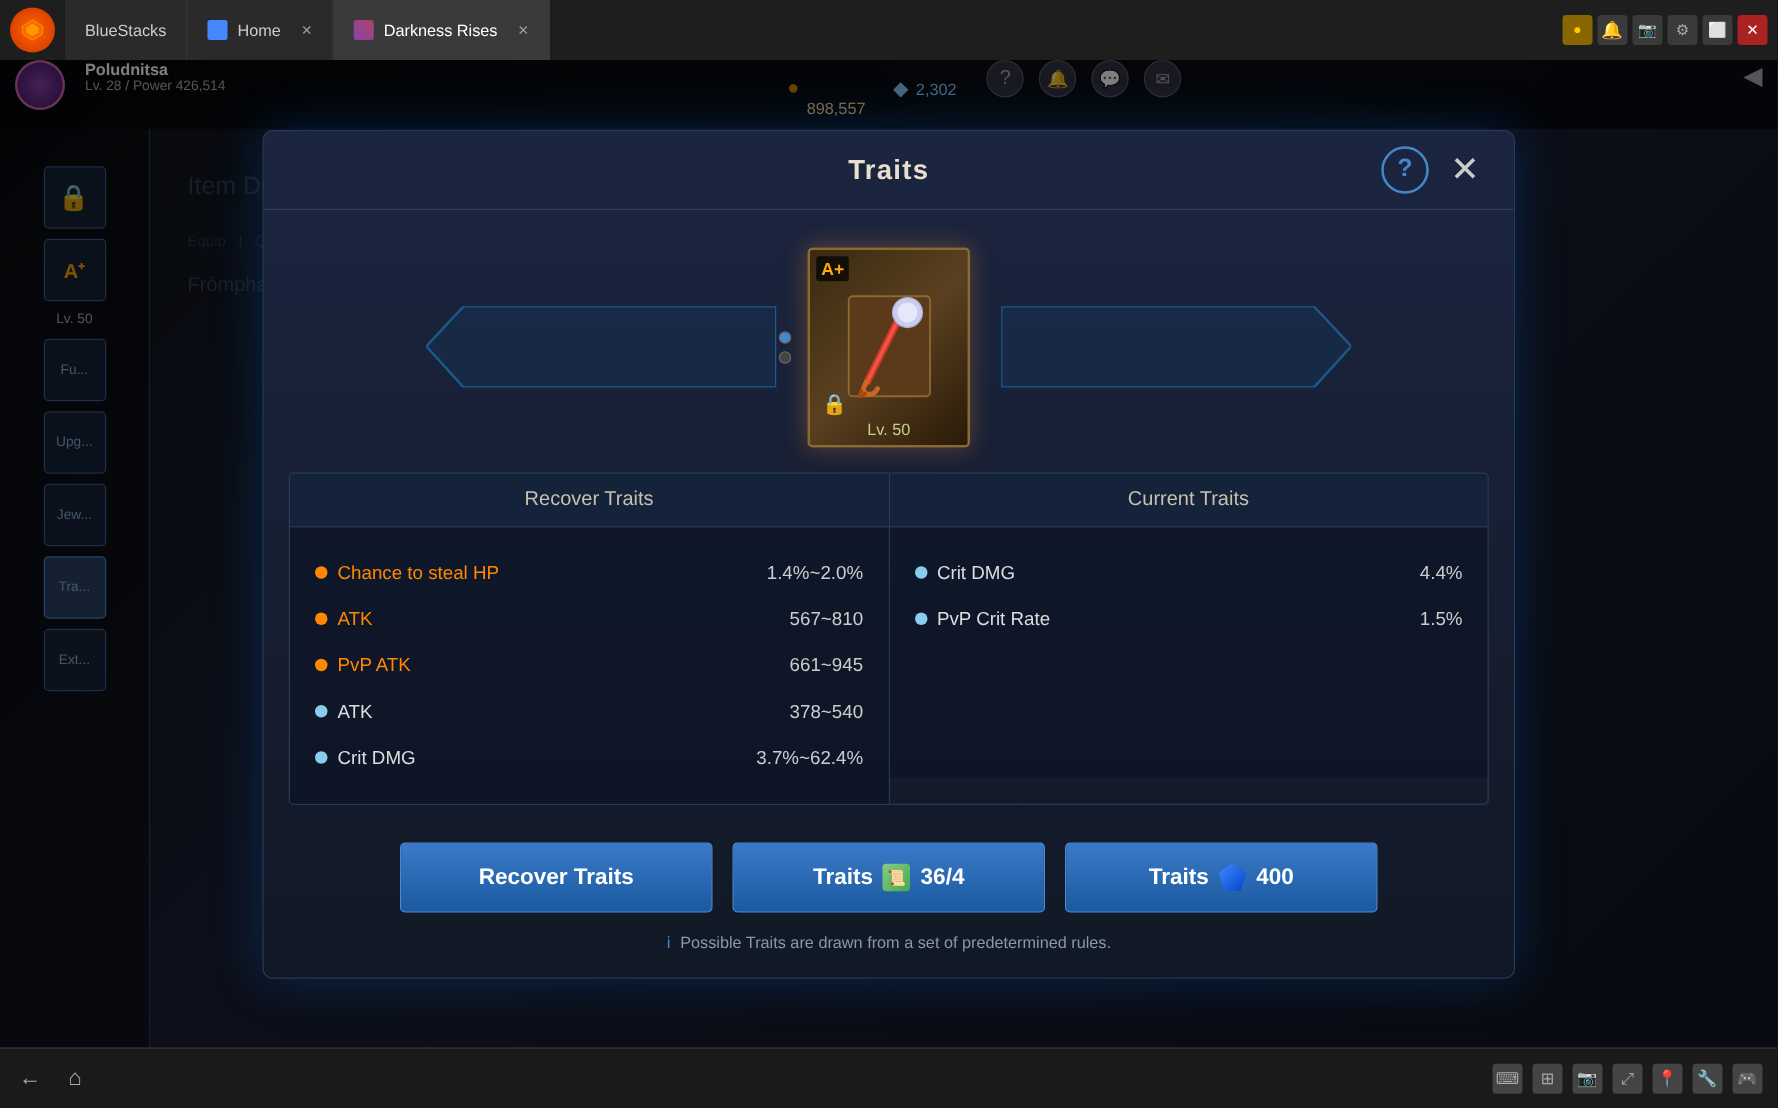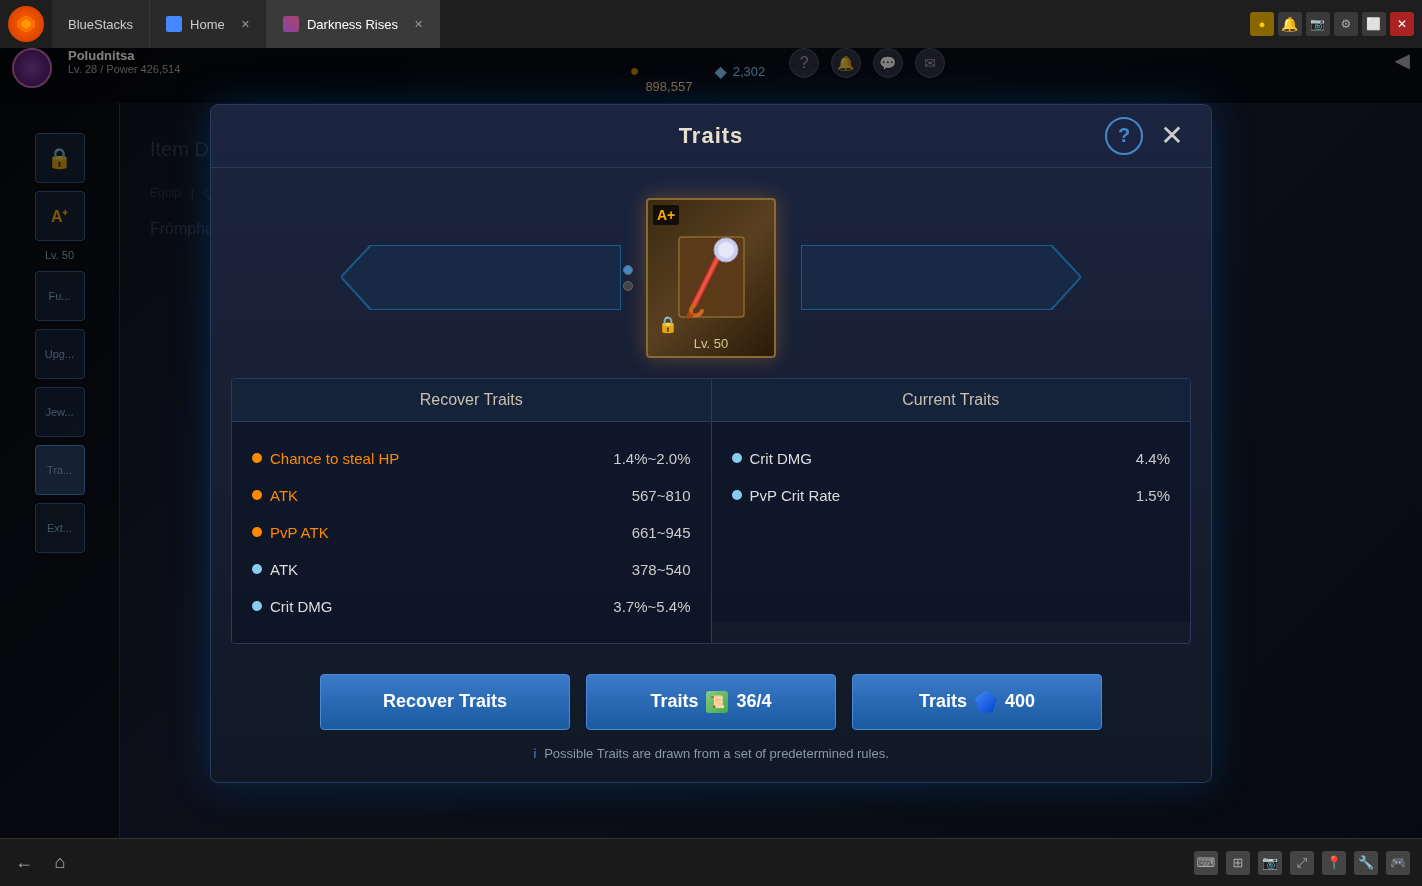--- a/index.html
+++ b/index.html
@@ -579,21 +579,21 @@
 
             <div class="trait-row">
               <div class="trait-dot light-blue"></div>
               <span class="trait-name white">ATK</span>
               <span class="trait-value">378~540</span>
             </div>
 
             <div class="trait-row">
               <div class="trait-dot light-blue"></div>
               <span class="trait-name white">Crit DMG</span>
-              <span class="trait-value">3.7%~5.4%</span>
+              <span class="trait-value">3.7%~62.4%</span>
             </div>
 
           </div>
         </div>
 
         <div class="traits-col">
           <div class="traits-col-header">Current Traits</div>
           <div class="traits-col-body">
 
             <div class="trait-row">

